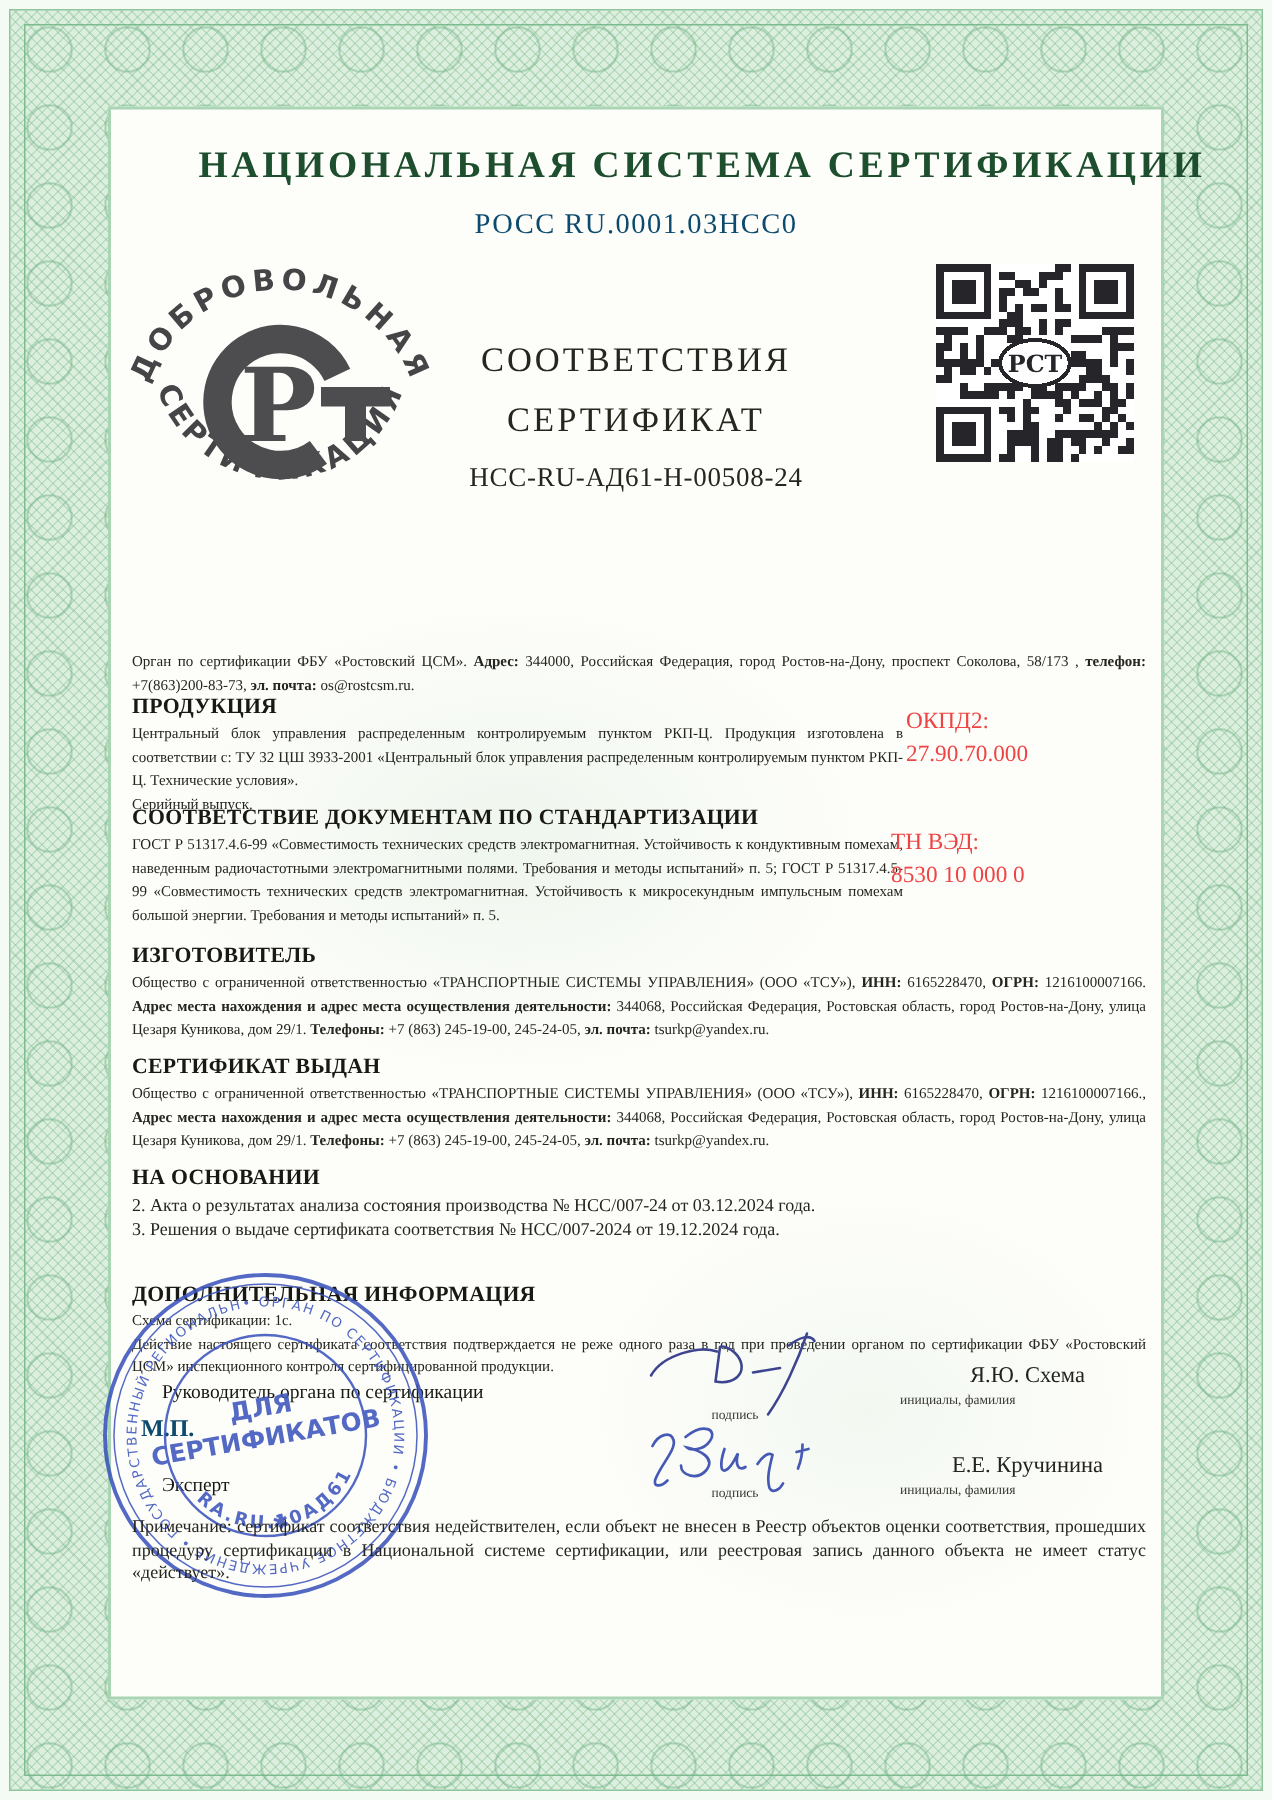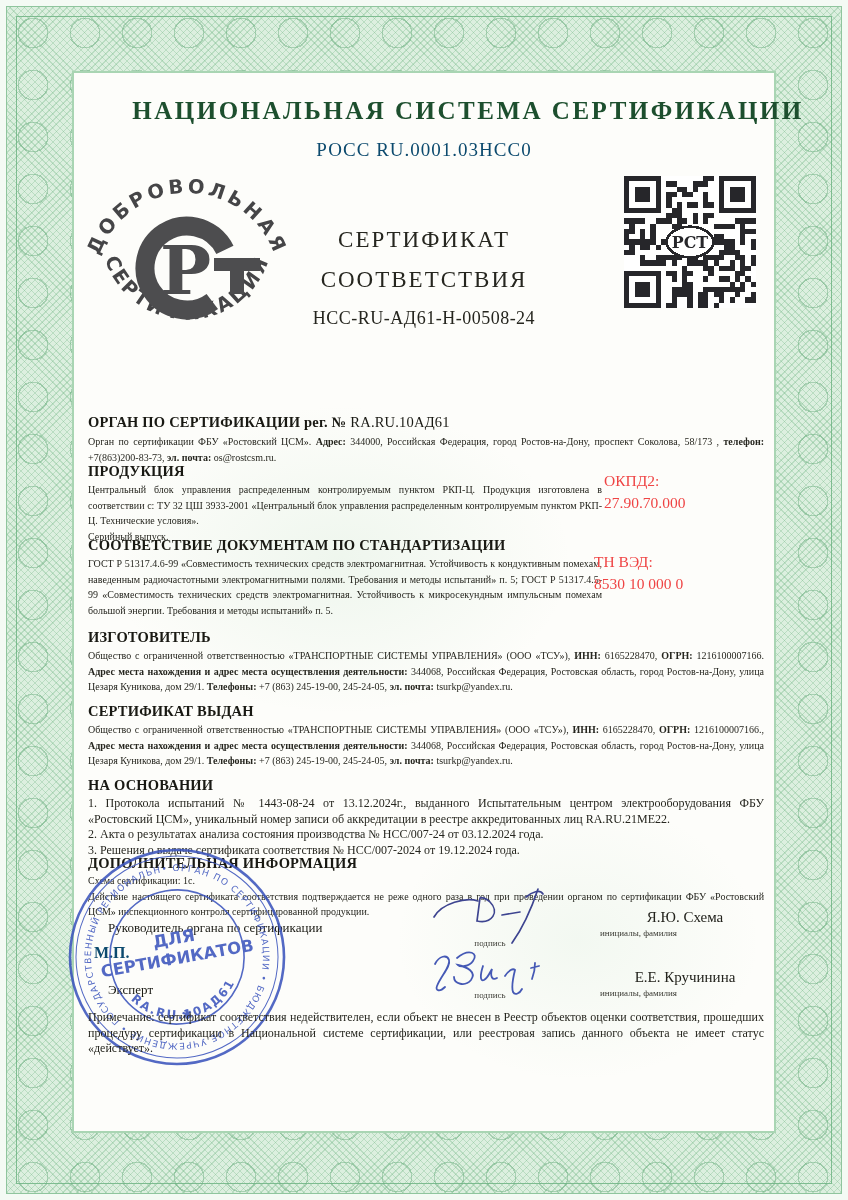--- a/index.html
+++ b/index.html
@@ -68,22 +68,22 @@
         </g>
 
         <text x="82" y="124" font-family="DejaVu Serif, serif" font-size="68" font-weight="bold" fill="#4d4d4f">Р</text>
 
         <rect x="136" y="88" width="46" height="13" fill="#4d4d4f"></rect>
         <rect x="152" y="88" width="14" height="36" fill="#4d4d4f"></rect>
       </svg>
     </div>
 
     <div class="abs cert-block" style="top:147px;">
+      <div class="cert-line">СООТВЕТСТВИЯ</div>
       <div class="cert-line">СЕРТИФИКАТ</div>
-      <div class="cert-line">СООТВЕТСТВИЯ</div>
       <div class="cert-num">НСС-RU-АД61-Н-00508-24</div>
     </div>
 
     <div class="abs" style="left:550px;top:103px;width:132px;height:132px;">
       <svg id="qr-svg" width="132" height="132" viewBox="0 0 25 25" shape-rendering="crispEdges">
           <rect x="0" y="0" width="25" height="25" fill="#ffffff"></rect>
           <rect x="15" y="0" width="1" height="1" fill="#26262a"></rect>
           <rect x="16" y="0" width="1" height="1" fill="#26262a"></rect>
           <rect x="8" y="1" width="1" height="1" fill="#26262a"></rect>
           <rect x="9" y="1" width="1" height="1" fill="#26262a"></rect>
@@ -277,23 +277,20 @@
           <rect x="20" y="2" width="3" height="3" fill="#26262a"></rect>
           <rect x="0" y="18" width="7" height="7" fill="#26262a"></rect>
           <rect x="1" y="19" width="5" height="5" fill="#ffffff"></rect>
           <rect x="2" y="20" width="3" height="3" fill="#26262a"></rect>
           <ellipse cx="12.5" cy="12.5" rx="4.4" ry="2.9" fill="#ffffff" stroke="#26262a" stroke-width="0.5"></ellipse>
           <text x="12.5" y="13.6" text-anchor="middle" font-size="3" font-weight="bold" font-family="DejaVu Serif, serif" fill="#26262a">РСТ</text>
         </svg>
     </div>
 
 
-    <div class="abs sec-head" style="left:14px;top:341px;">
-      <span>ОРГАН ПО СЕРТИФИКАЦИИ рег. №</span><span class="reg-normal"> RA.RU.10АД61</span>
-    </div>
     <div class="abs body-text" style="left:14px;top:361px;width:676px;"><span>Орган по сертификации ФБУ «Ростовский ЦСМ». </span><span style="font-weight: bold;">Адрес:</span><span> 344000, Российская Федерация, город Ростов-на-Дону, проспект Соколова, 58/173 , </span><span style="font-weight: bold;">телефон:</span><span> +7(863)200-83-73, </span><span style="font-weight: bold;">эл. почта:</span><span> os@rostcsm.ru.</span></div>
 
     <div class="abs sec-head" style="left:14px;top:390px;">ПРОДУКЦИЯ</div>
     <div class="abs body-text" style="left:14px;top:409px;width:514px;">
       <span>Центральный блок управления распределенным контролируемым пунктом РКП-Ц. Продукция изготовлена в соответствии с: ТУ 32 ЦШ 3933-2001 «Центральный блок управления распределенным контролируемым пунктом РКП-Ц. Технические условия».</span><br>
       <span>Серийный выпуск.</span>
     </div>
     <div class="abs code-block" style="right:10px;top:397px;width:160px;">
       <div>ОКПД2:</div>
       <div>27.90.70.000</div>
@@ -307,21 +304,20 @@
     </div>
 
     <div class="abs sec-head" style="left:14px;top:556px;">ИЗГОТОВИТЕЛЬ</div>
     <div class="abs body-text" style="left:14px;top:575px;width:676px;"><span>Общество с ограниченной ответственностью «ТРАНСПОРТНЫЕ СИСТЕМЫ УПРАВЛЕНИЯ» (ООО «ТСУ»), </span><span style="font-weight: bold;">ИНН:</span><span> 6165228470, </span><span style="font-weight: bold;">ОГРН:</span><span> 1216100007166. </span><span style="font-weight: bold;">Адрес места нахождения и адрес места осуществления деятельности:</span><span> 344068, Российская Федерация, Ростовская область, город Ростов-на-Дону, улица Цезаря Куникова, дом 29/1. </span><span style="font-weight: bold;">Телефоны:</span><span> +7 (863) 245-19-00, 245-24-05, </span><span style="font-weight: bold;">эл. почта:</span><span> tsurkp@yandex.ru.</span></div>
 
     <div class="abs sec-head" style="left:14px;top:630px;">СЕРТИФИКАТ ВЫДАН</div>
     <div class="abs body-text" style="left:14px;top:649px;width:676px;"><span>Общество с ограниченной ответственностью «ТРАНСПОРТНЫЕ СИСТЕМЫ УПРАВЛЕНИЯ» (ООО «ТСУ»), </span><span style="font-weight: bold;">ИНН:</span><span> 6165228470, </span><span style="font-weight: bold;">ОГРН:</span><span> 1216100007166., </span><span style="font-weight: bold;">Адрес места нахождения и адрес места осуществления деятельности:</span><span> 344068, Российская Федерация, Ростовская область, город Ростов-на-Дону, улица Цезаря Куникова, дом 29/1. </span><span style="font-weight: bold;">Телефоны:</span><span> +7 (863) 245-19-00, 245-24-05, </span><span style="font-weight: bold;">эл. почта:</span><span> tsurkp@yandex.ru.</span></div>
 
     <div class="abs sec-head" style="left:14px;top:704px;">НА ОСНОВАНИИ</div>
     <div class="abs" style="left:14px;top:723px;width:676px;">
-      <div class="list-item">1. Протокола испытаний № 1443-08-24 от 13.12.2024г., выданного Испытательным центром электрооборудования ФБУ «Ростовский ЦСМ», уникальный номер записи об аккредитации в реестре аккредитованных лиц RA.RU.21МЕ22.</div>
       <div class="list-item">2. Акта о результатах анализа состояния производства № НСС/007-24 от 03.12.2024 года.</div>
       <div class="list-item">3. Решения о выдаче сертификата соответствия № НСС/007-2024 от 19.12.2024 года.</div>
     </div>
 
     <div class="abs sec-head" style="left:14px;top:782px;">ДОПОЛНИТЕЛЬНАЯ ИНФОРМАЦИЯ</div>
     <div class="abs body-text" style="left:14px;top:800px;width:676px;">
       <span>Схема сертификации: 1с.</span><br>
       <span>Действие настоящего сертификата соответствия подтверждается не реже одного раза в год при проведении органом по сертификации ФБУ «Ростовский ЦСМ» инспекционного контроля сертифицированной продукции.</span>
     </div>
 

